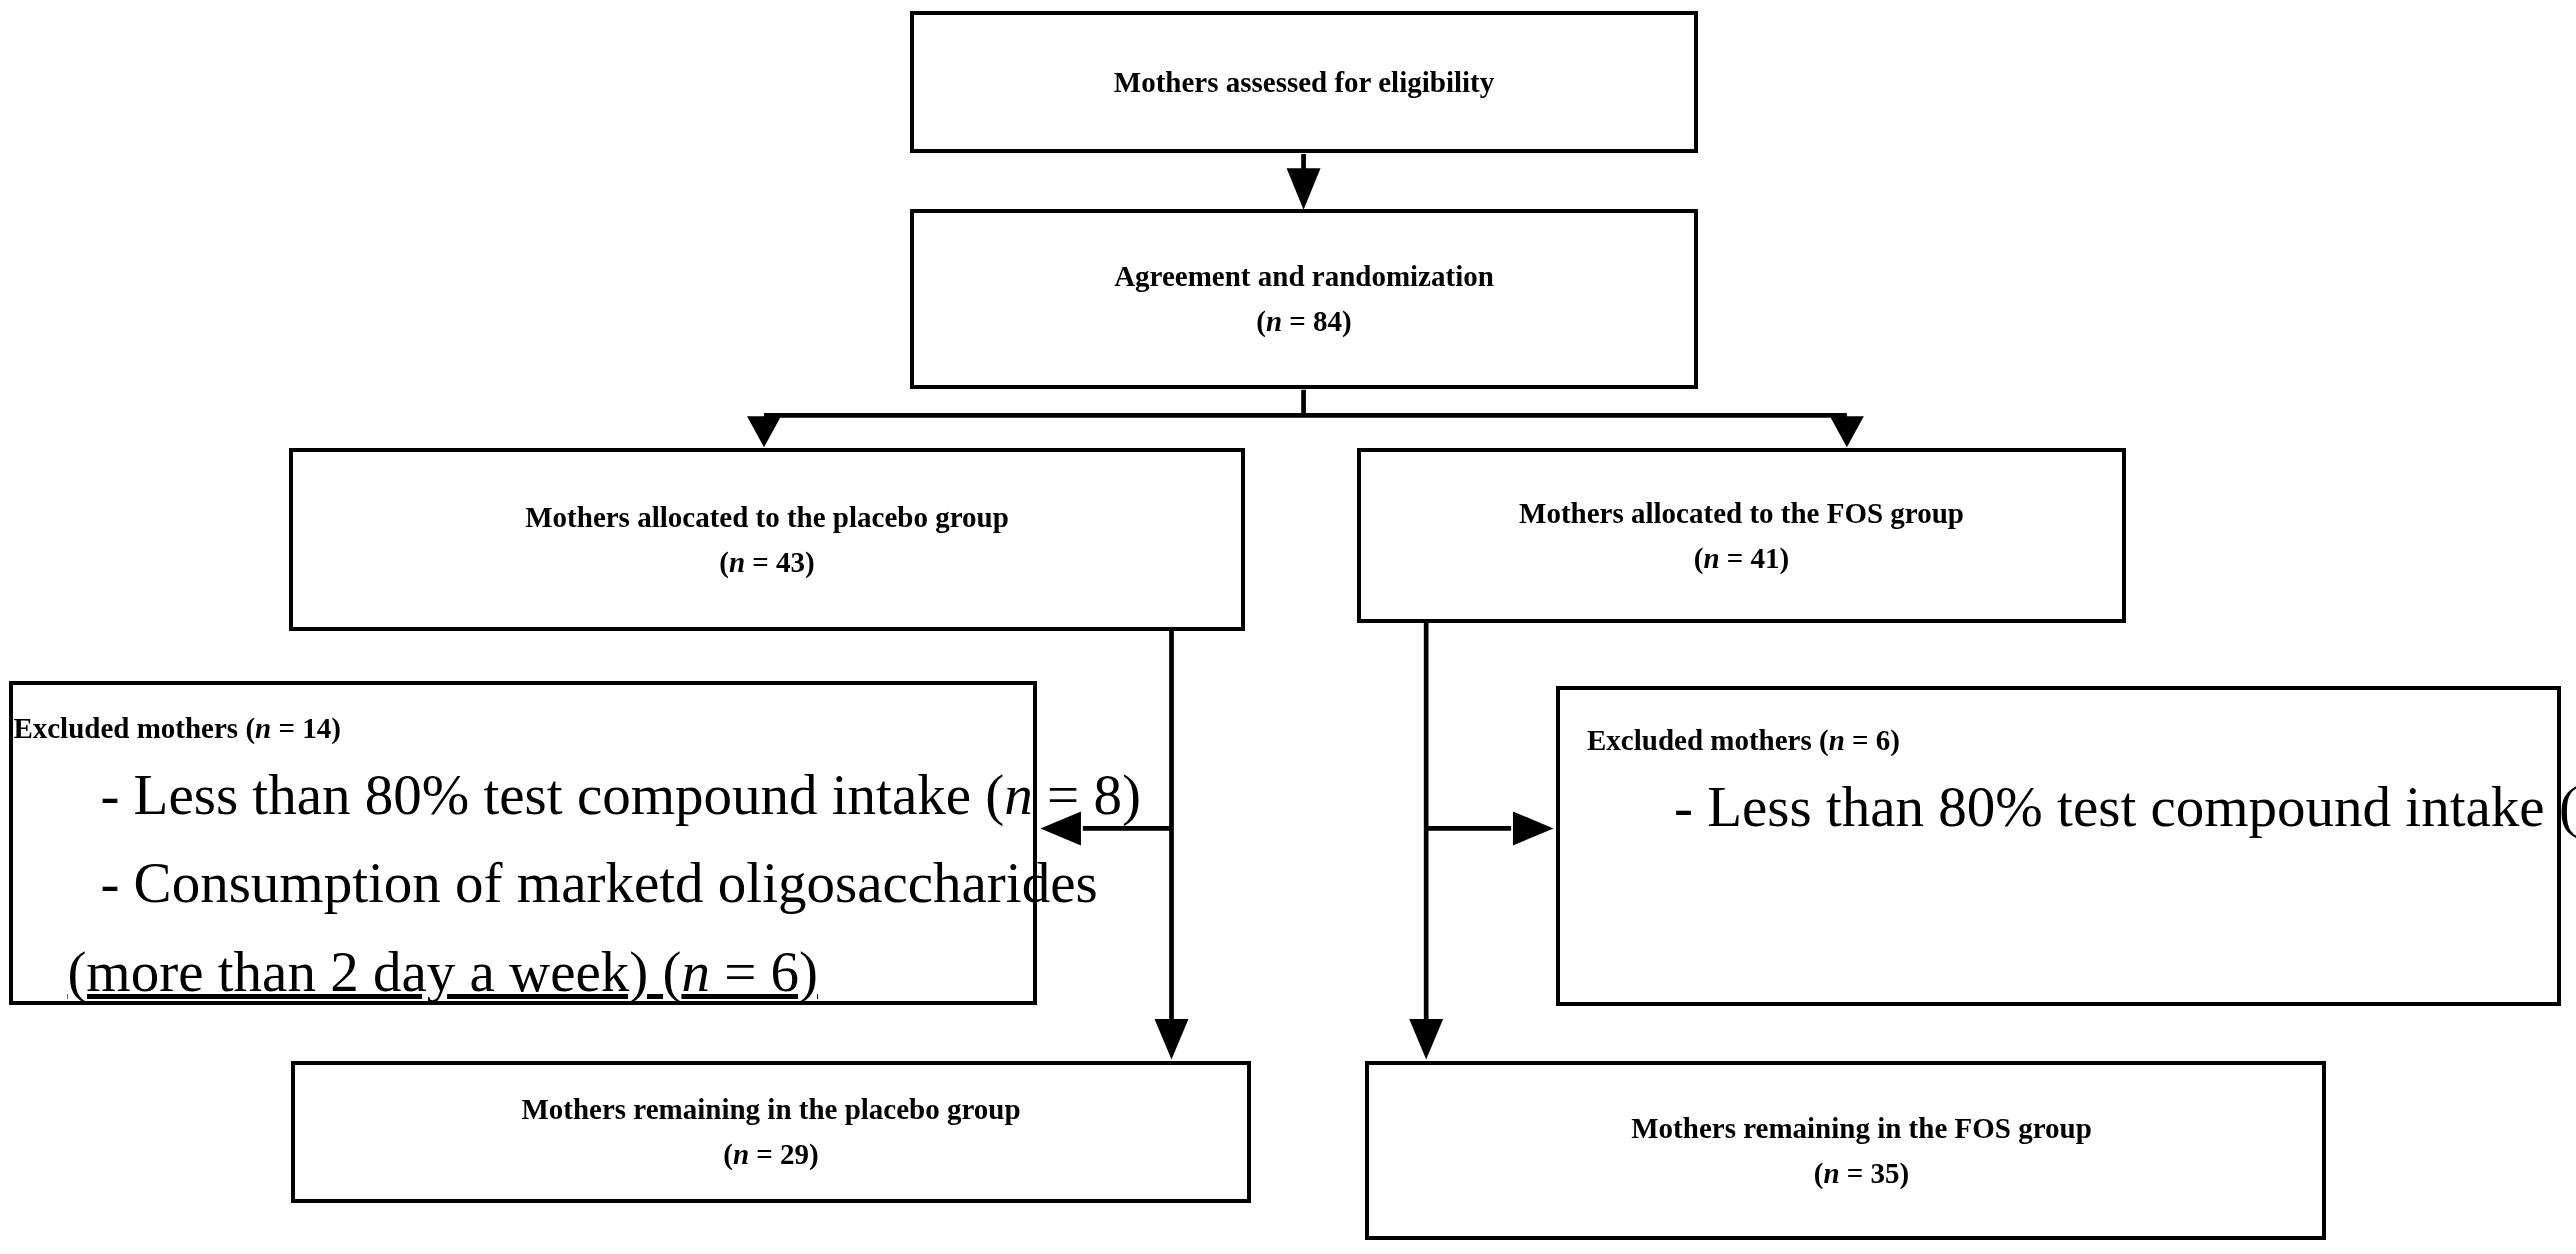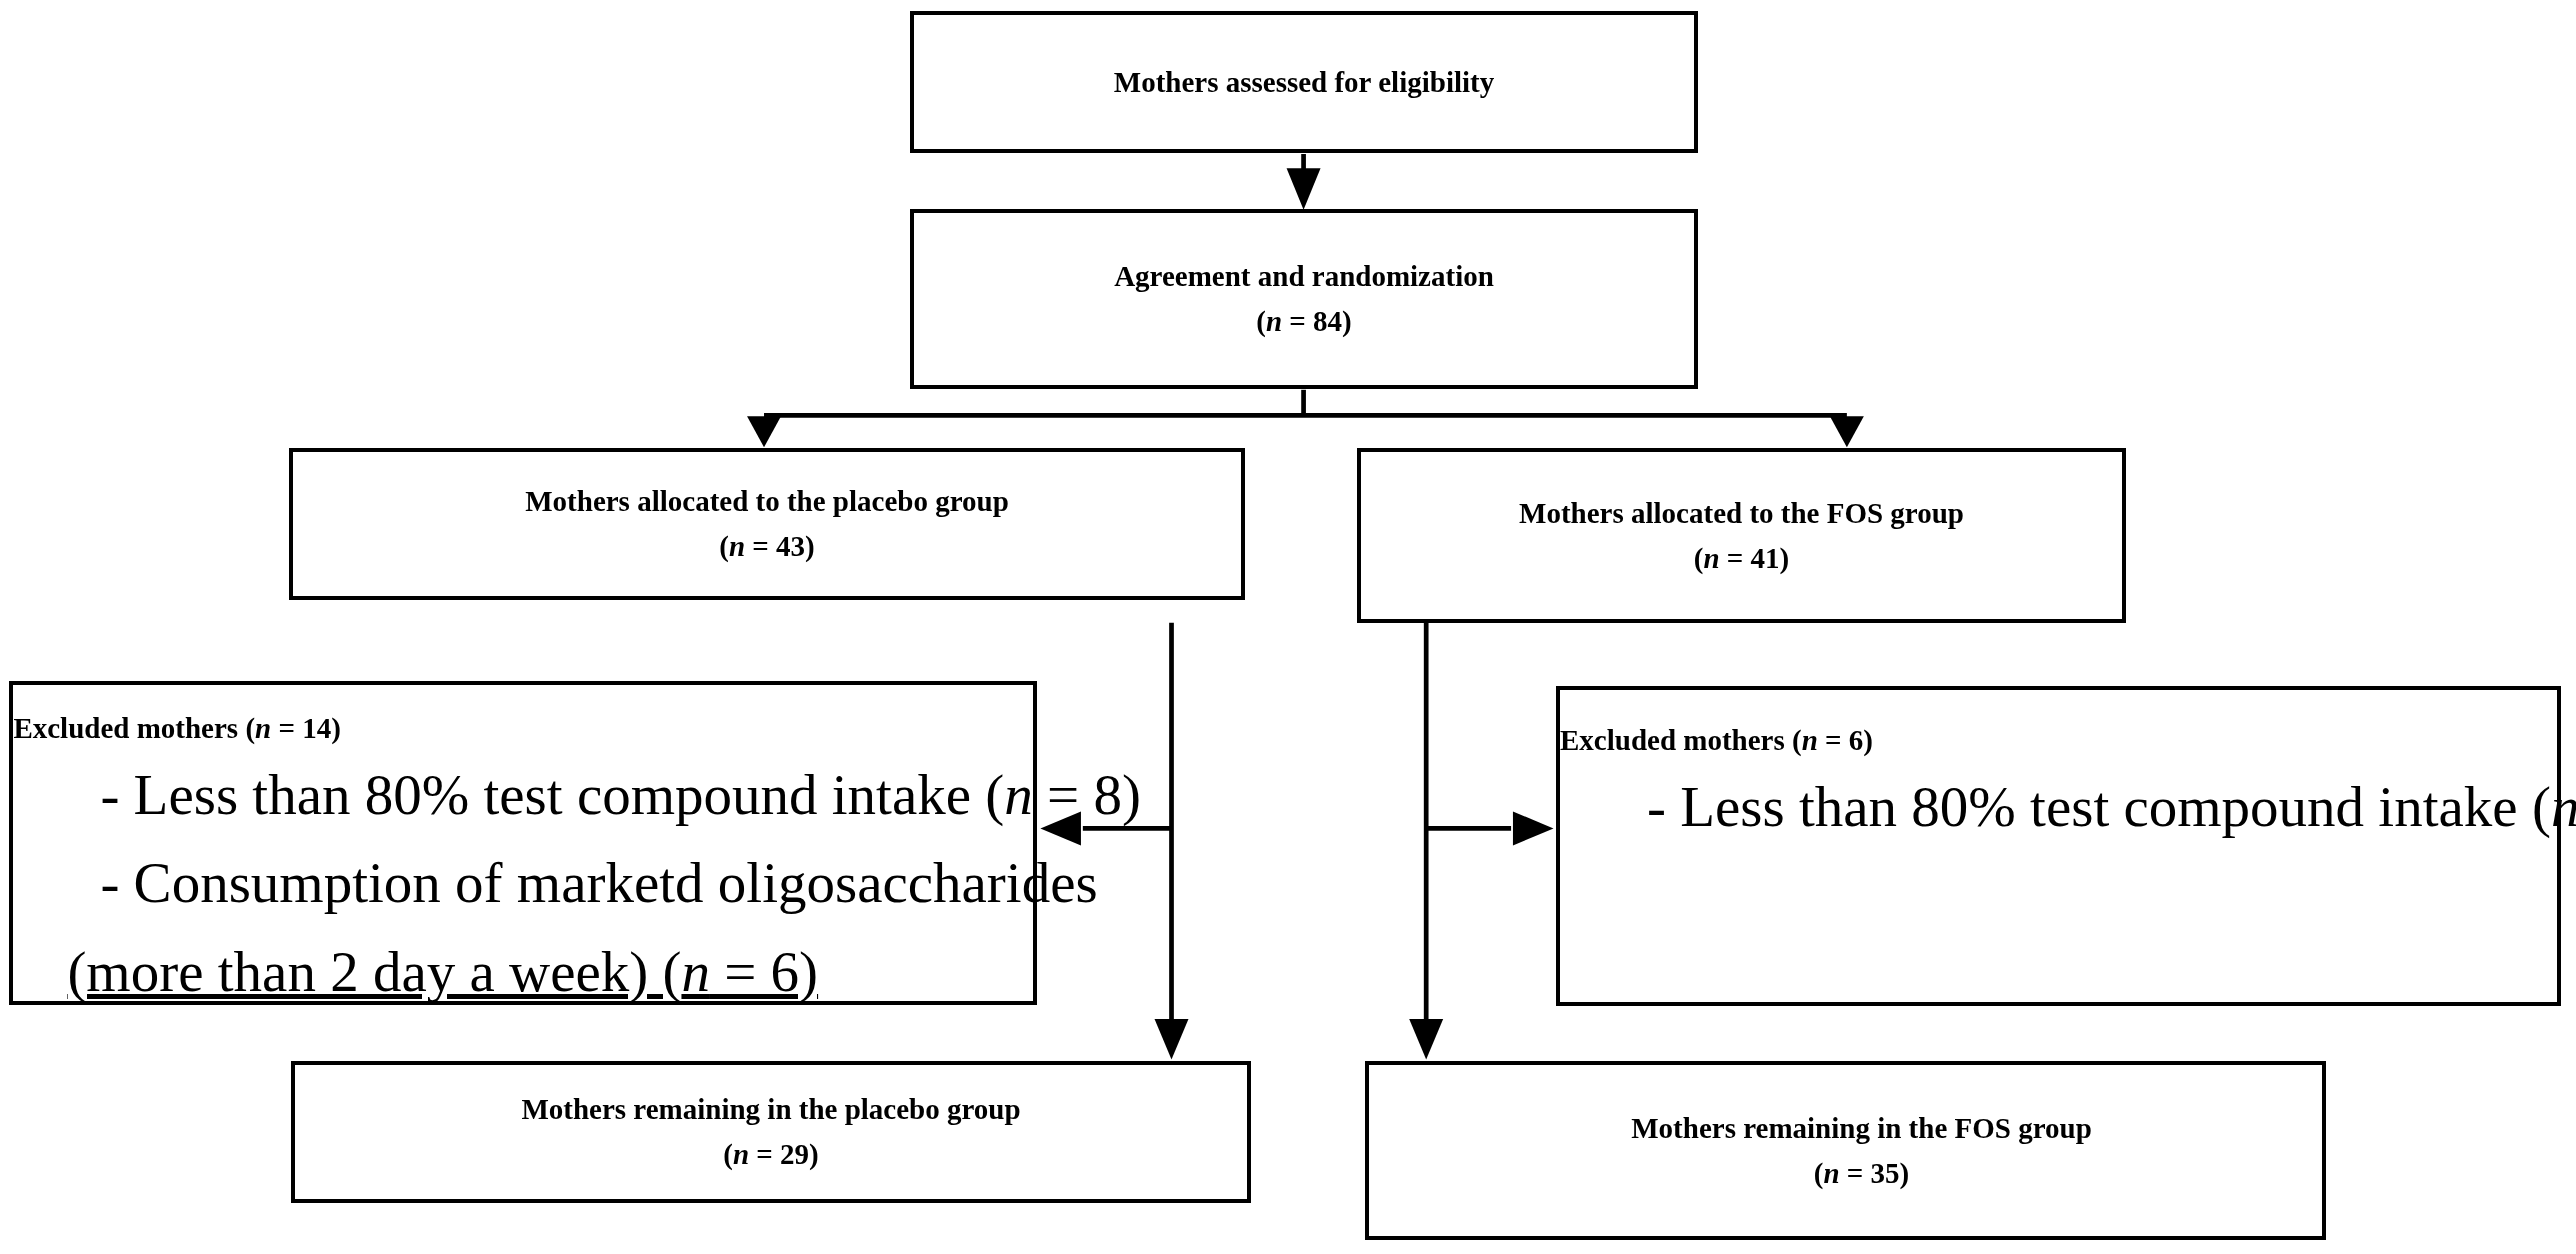--- a/index.html
+++ b/index.html
@@ -39,21 +39,21 @@
     font-weight:normal;
     font-size:57px;
     line-height:1.55;
     white-space:nowrap;
   }
   .iv{font-style:italic;}
   .excl-title{}
   .excl-bullet{margin-left:87px;}
   .excl-wrap{margin-left:54px;text-decoration:underline;}
   .pad-top-a{padding-top:21px;}
-  .pad-top-b{padding-top:28px;}
+  .pad-top-b{padding-top:28px;padding-left:27px;}
   svg.connectors{position:absolute;left:0;top:0;pointer-events:none;}
   svg .ln{stroke:#000;stroke-width:5;fill:none;}
   svg .hd{fill:#000;stroke:none;}
 </style>
 </head>
 <body>
 
 <div class="canvas">
 
   <svg class="connectors" width="2576" height="1255" viewBox="0 0 2731 1330">
@@ -87,21 +87,21 @@
 
   <div class="box center-box" style="left:910px;top:11.3px;width:788px;height:142px;">
     <div class="t">Mothers assessed for eligibility</div>
   </div>
 
   <div class="box center-box" style="left:910px;top:209px;width:788px;height:180px;">
     <div class="t">Agreement and randomization</div>
     <div class="t"><span>(</span><span class="iv">n</span><span> = 84)</span></div>
   </div>
 
-  <div class="box center-box" style="left:289px;top:448px;width:956px;height:152px;">
+  <div class="box center-box" style="left:289px;top:448px;width:956px;height:183px;">
     <div class="t">Mothers allocated to the placebo group</div>
     <div class="t"><span>(</span><span class="iv">n</span><span> = 43)</span></div>
   </div>
 
   <div class="box center-box" style="left:1357px;top:448px;width:769px;height:175px;">
     <div class="t">Mothers allocated to the FOS group</div>
     <div class="t"><span>(</span><span class="iv">n</span><span> = 41)</span></div>
   </div>
 
   <div class="box left-box pad-top-a" style="left:9.4px;top:681px;width:1028px;height:324px;">

